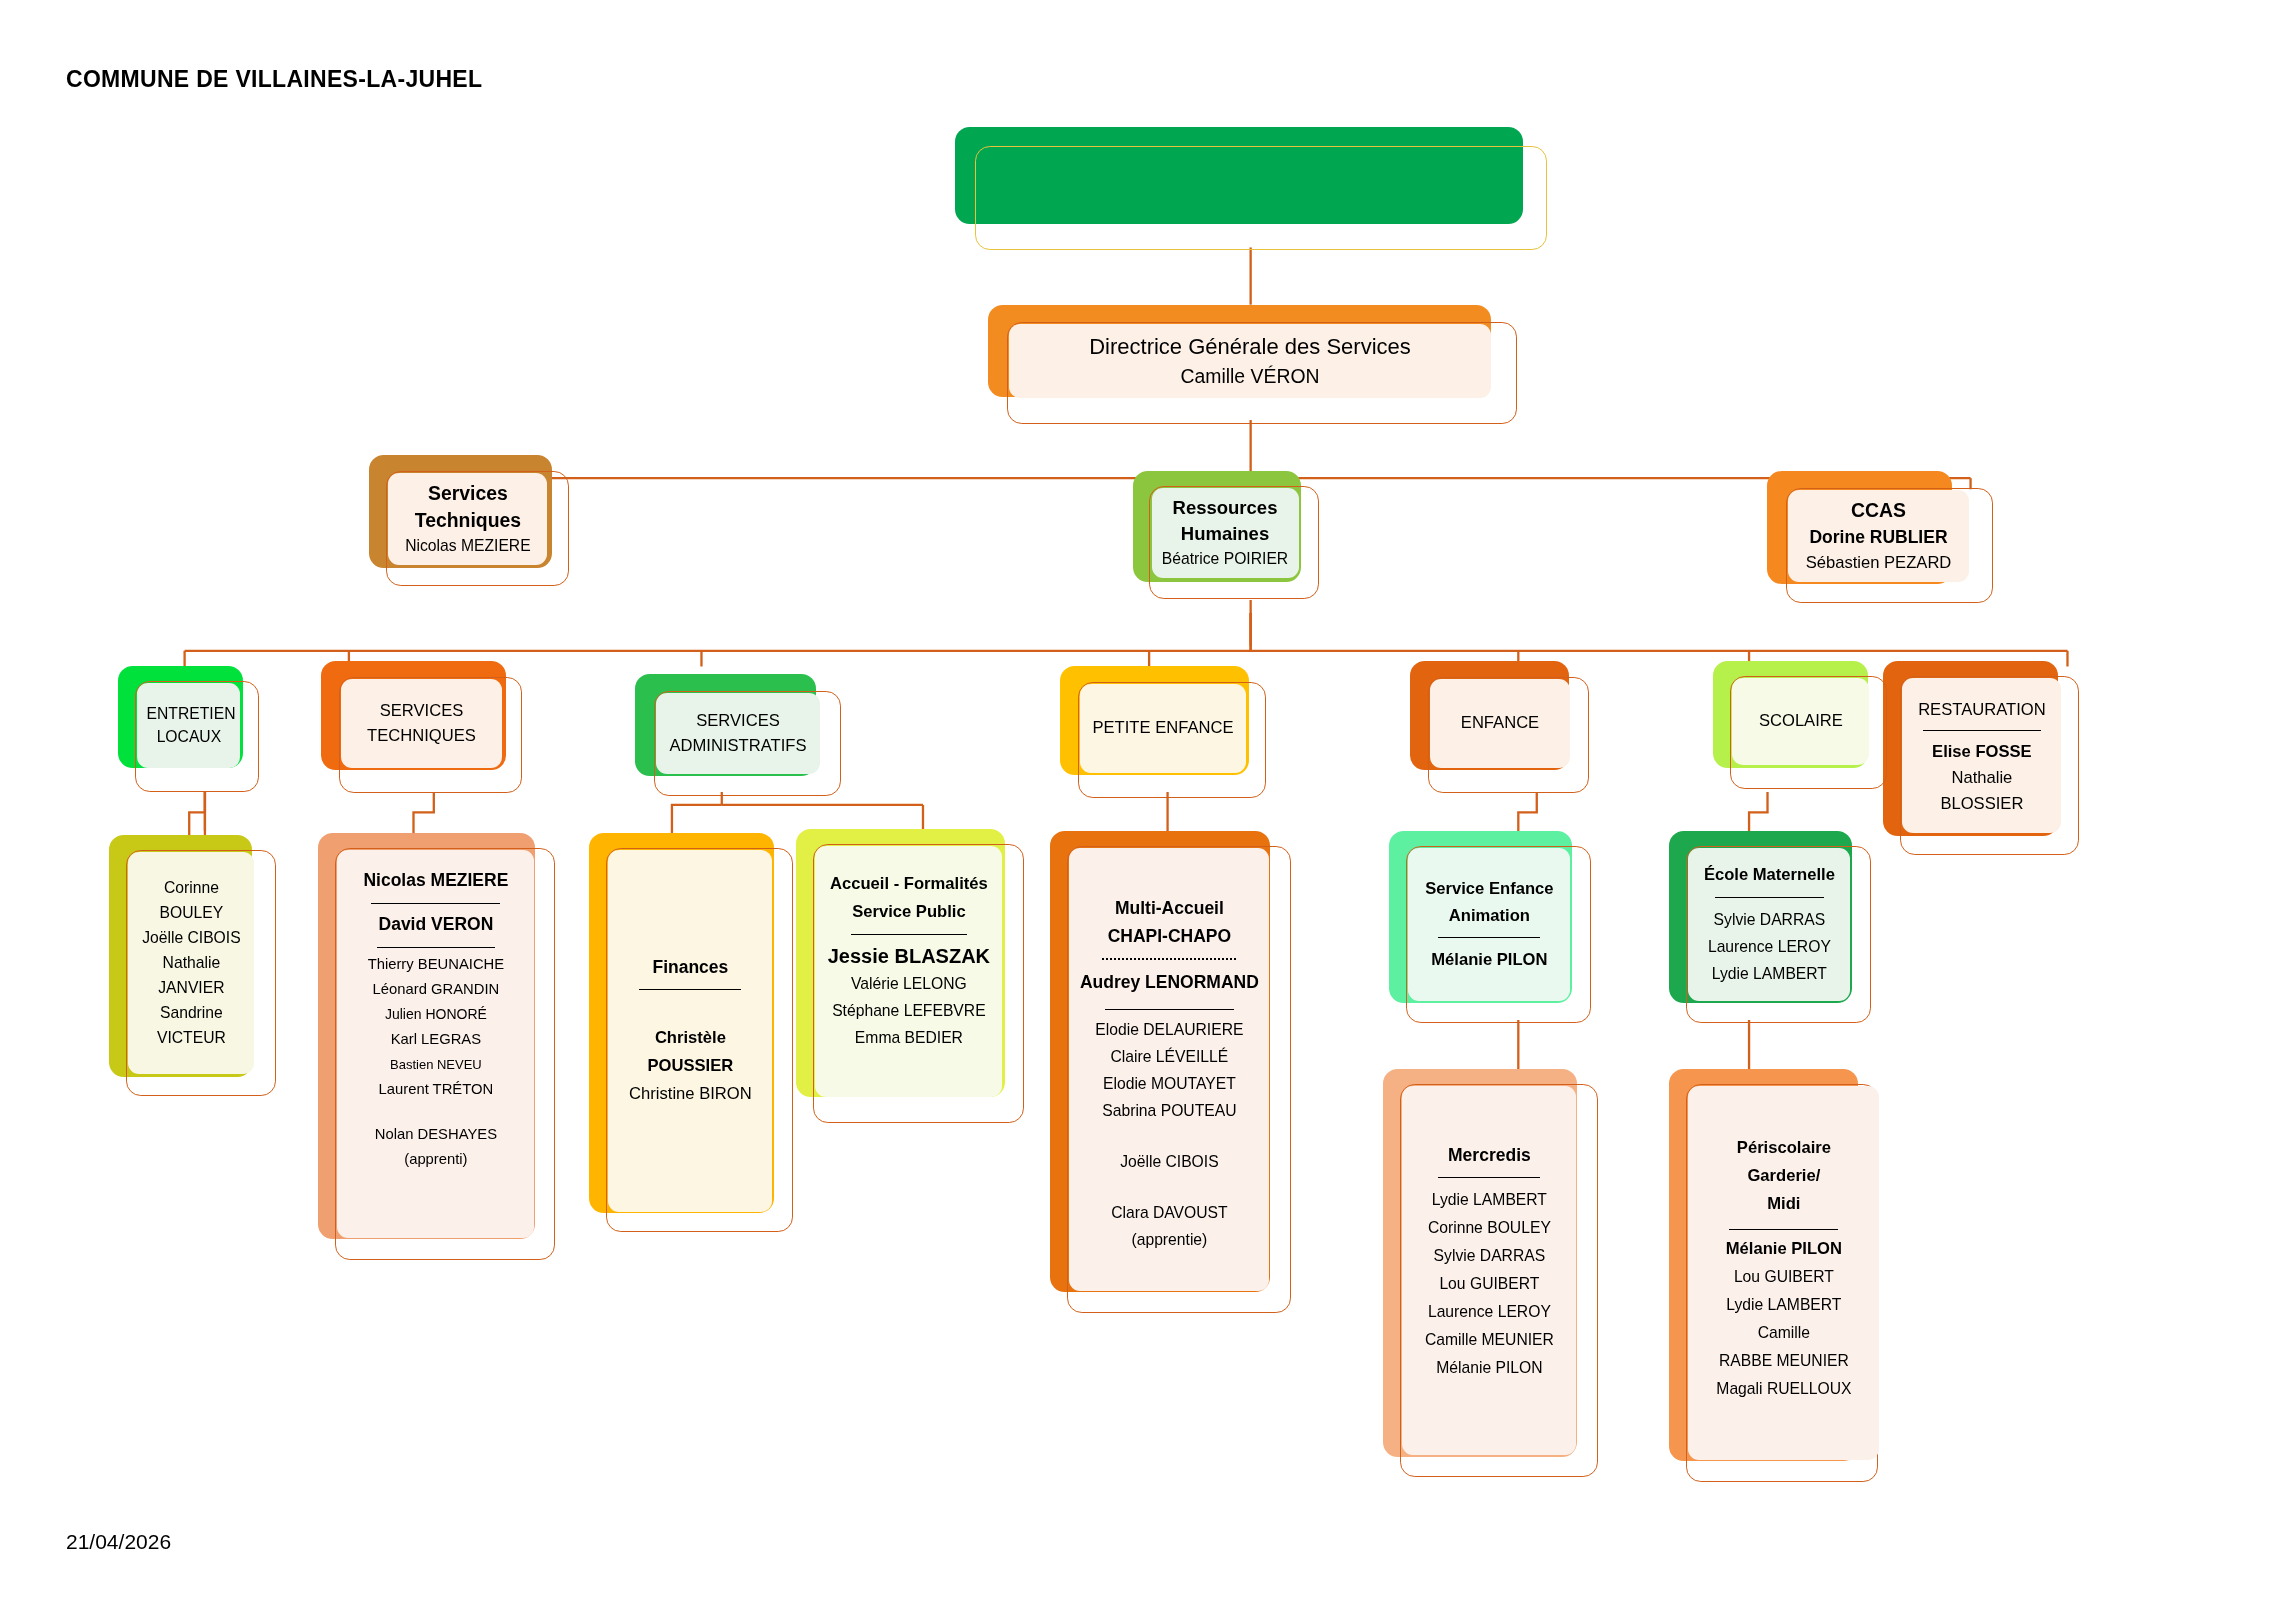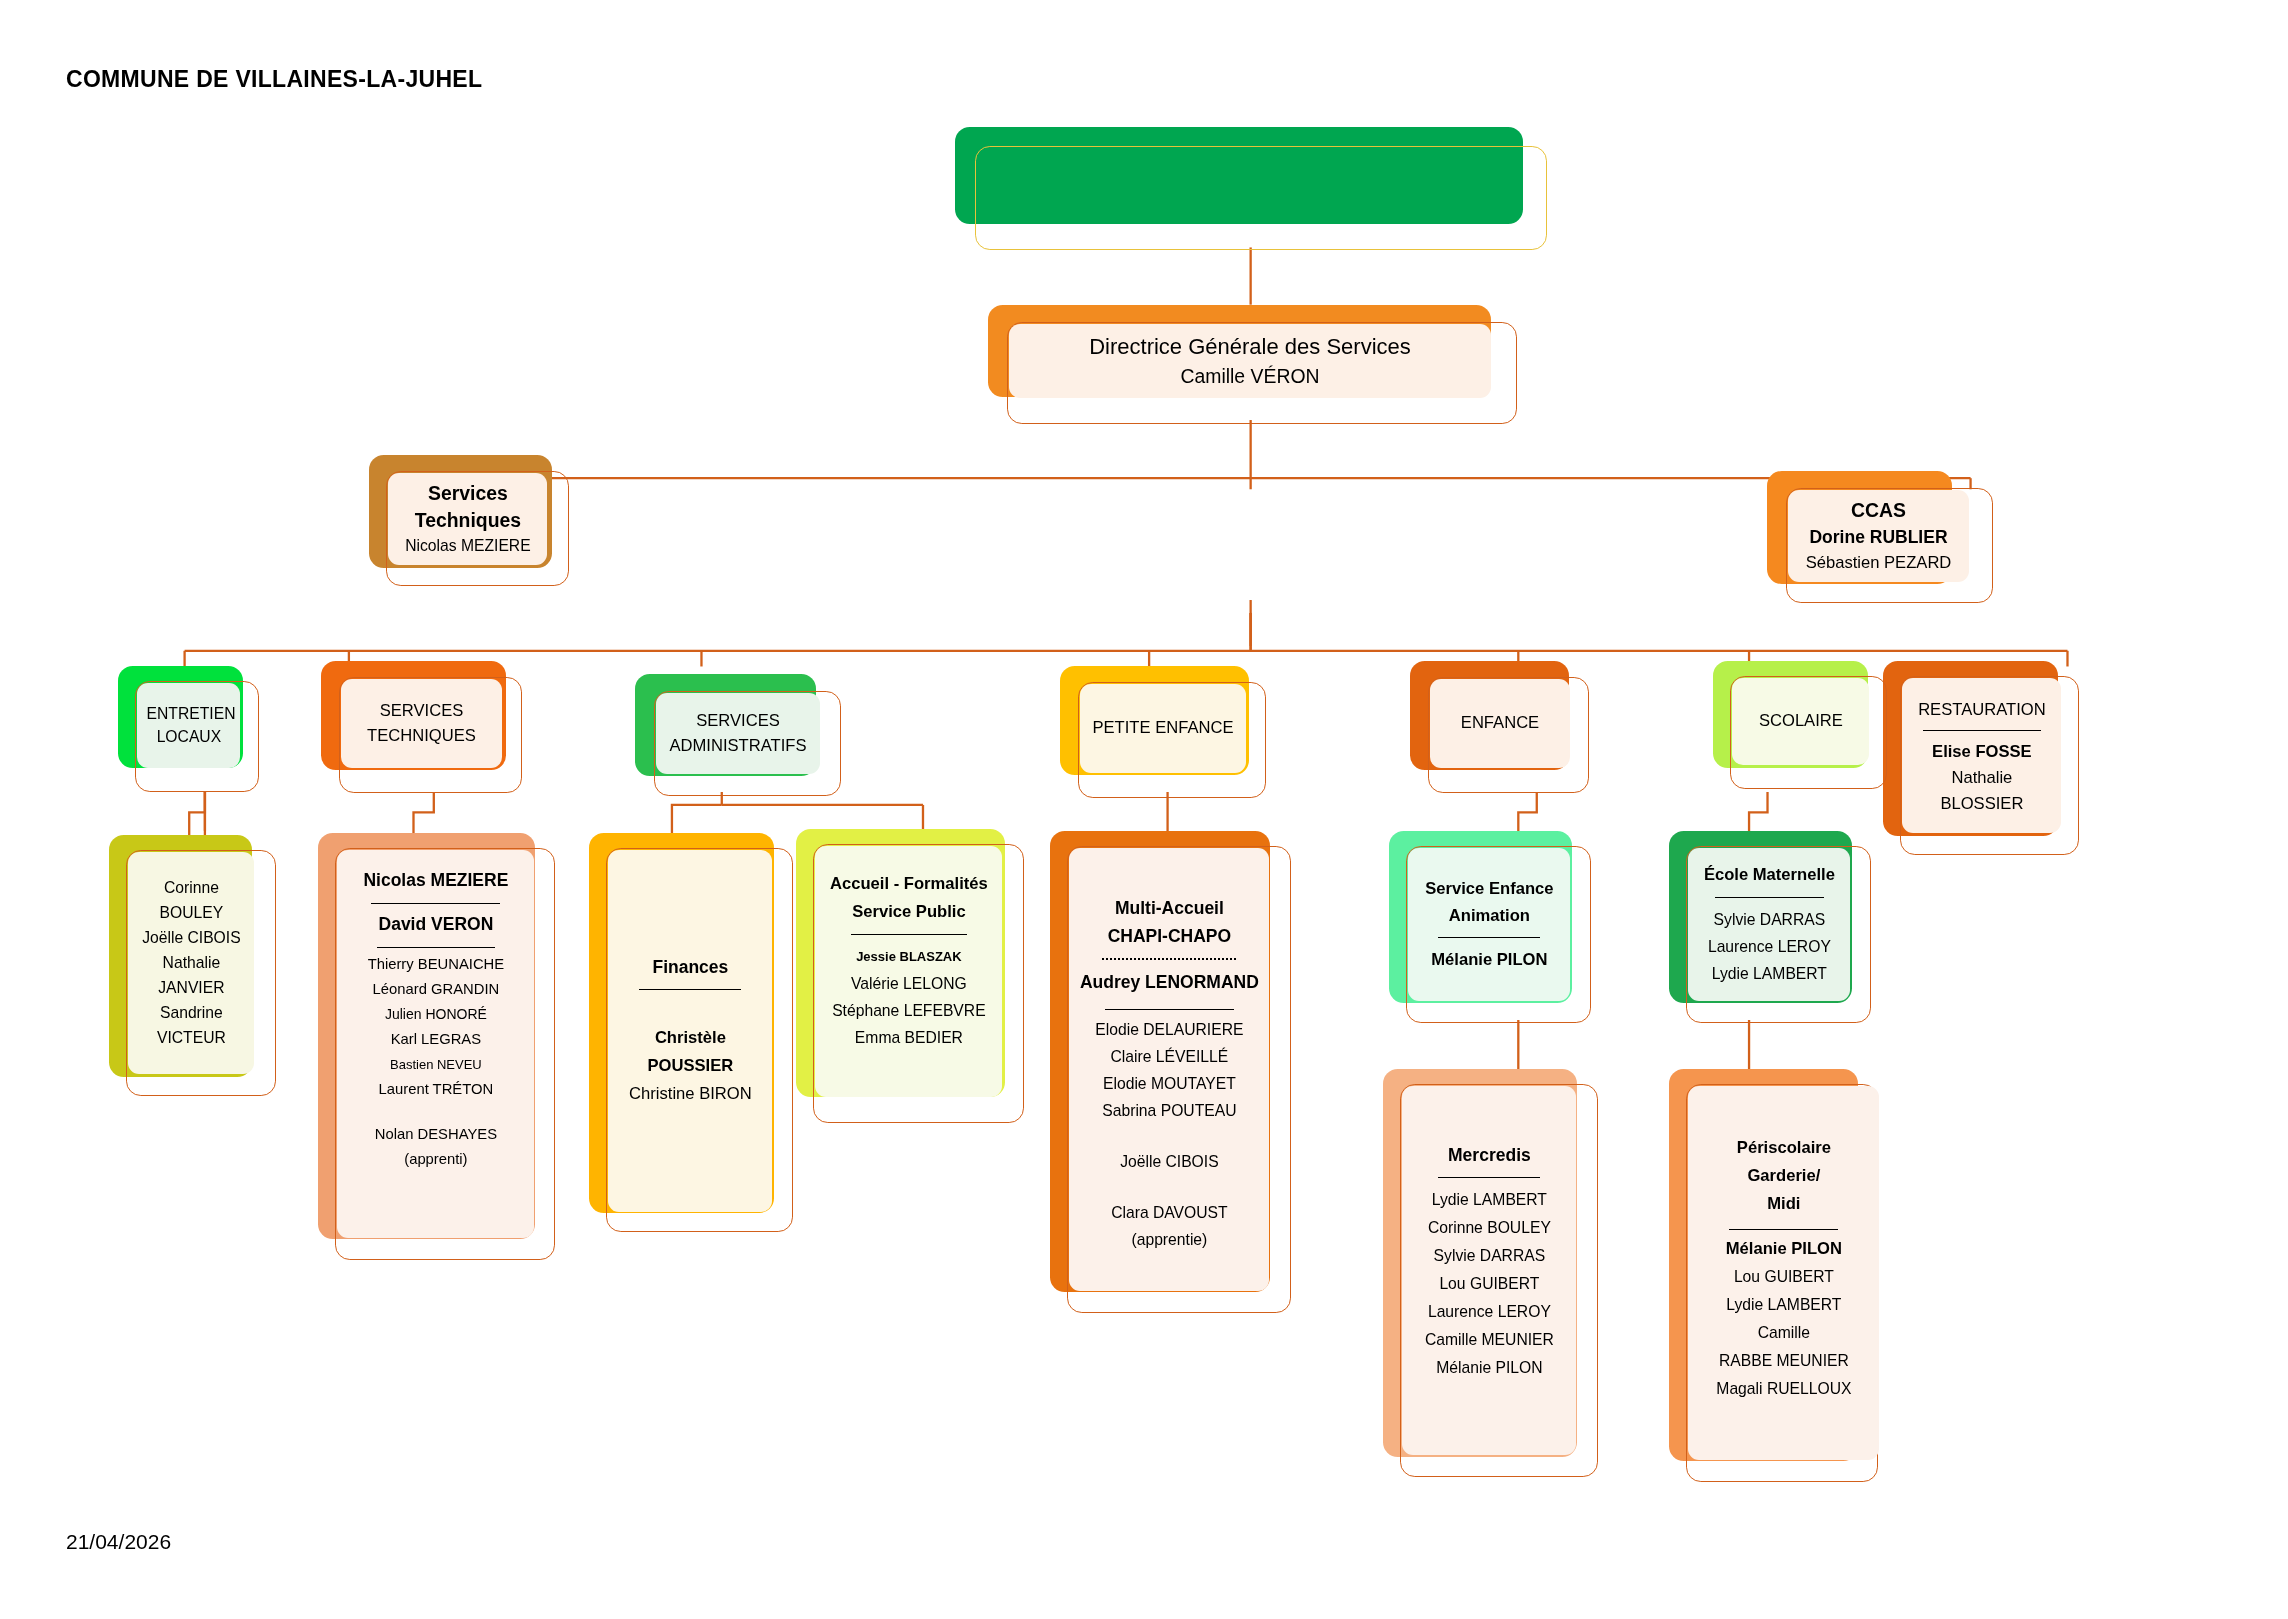--- a/index.html
+++ b/index.html
@@ -178,20 +178,29 @@
   <div class="node" style="left:369px; top:455px; width:212px; height:138px;">
     <div class="accent" style="left:0; top:0; width:183px; height:113px; background:#C8842E;"></div>
     <div class="frame" style="left:16.6px; top:15.7px; width:181px; height:113px;"></div>
     <div class="panel fill-orange" style="left:19.4px; top:17.5px; width:159px; height:92px;">
       <span class="ln t-bold" style="font-size:19.4px; line-height:27px;">Services</span>
       <span class="ln t-bold" style="font-size:19.4px; line-height:27px;">Techniques</span>
       <span class="ln t-reg" style="font-size:15.7px; line-height:24px;">Nicolas MEZIERE</span>
     </div>
   </div>
 
+  <div class="node" style="left:1133px; top:471px; width:194px; height:137px;">
+    <div class="accent" style="left:0; top:0; width:168px; height:111px; background:#8CC63E;"></div>
+    <div class="frame" style="left:15.7px; top:14.8px; width:168px; height:111px;"></div>
+    <div class="panel fill-green" style="left:18.5px; top:16.6px; width:147px; height:90px;">
+      <span class="ln t-bold" style="font-size:18.5px; line-height:26px;">Ressources</span>
+      <span class="ln t-bold" style="font-size:18.5px; line-height:26px;">Humaines</span>
+      <span class="ln t-reg" style="font-size:15.7px; line-height:24px;">Béatrice POIRIER</span>
+    </div>
+  </div>
 
   <div class="node" style="left:1767px; top:471px; width:240px; height:138px;">
     <div class="accent" style="left:0; top:0; width:185px; height:113px; background:#F5891F;"></div>
     <div class="frame" style="left:18.5px; top:16.6px; width:205px; height:113px;"></div>
     <div class="panel fill-orange" style="left:21px; top:18.5px; width:181px; height:92px;">
       <span class="ln t-bold" style="font-size:19.4px; line-height:27px;">CCAS</span>
       <span class="ln t-bold" style="font-size:17.5px; line-height:26px;">Dorine RUBLIER</span>
       <span class="ln t-reg" style="font-size:16.6px; line-height:25px;">Sébastien PEZARD</span>
     </div>
   </div>
@@ -302,21 +311,21 @@
     </div>
   </div>
 
   <div class="node" style="left:796px; top:829px; width:240px; height:305px;">
     <div class="accent" style="left:0; top:0; width:209px; height:268px; background:#E2F045;"></div>
     <div class="frame" style="left:16.6px; top:14.8px; width:209px; height:277px;"></div>
     <div class="panel fill-lime" style="left:19.4px; top:16.6px; width:187px; height:251px; justify-content:flex-start; padding-top:24px;">
       <span class="ln t-bold" style="font-size:16.6px; line-height:28px;">Accueil - Formalités</span>
       <span class="ln t-bold" style="font-size:16.6px; line-height:28px;">Service Public</span>
       <div class="sep-solid" style="width:116px; border-top-width:1.4px;"></div>
-      <span class="ln t-bold" style="font-size:13px; line-height:27px;">Jessie  BLASZAK</span>
+      <span class="ln t-bold" style="font-size:20px; line-height:27px;">Jessie  BLASZAK</span>
       <span class="ln t-reg" style="font-size:15.7px; line-height:27px;">Valérie LELONG</span>
       <span class="ln t-reg" style="font-size:15.7px; line-height:27px;">Stéphane LEFEBVRE</span>
       <span class="ln t-reg" style="font-size:15.7px; line-height:27px;">Emma BEDIER</span>
     </div>
   </div>
 
   <div class="node" style="left:1050px; top:831px; width:258px; height:480px;">
     <div class="accent" style="left:0; top:0; width:220px; height:461px; background:#E8720E;"></div>
     <div class="frame" style="left:16.6px; top:14.8px; width:222px; height:465px;"></div>
     <div class="panel fill-peach" style="left:19.4px; top:16.6px; width:200px; height:443px; justify-content:flex-start; padding-top:46px;">

